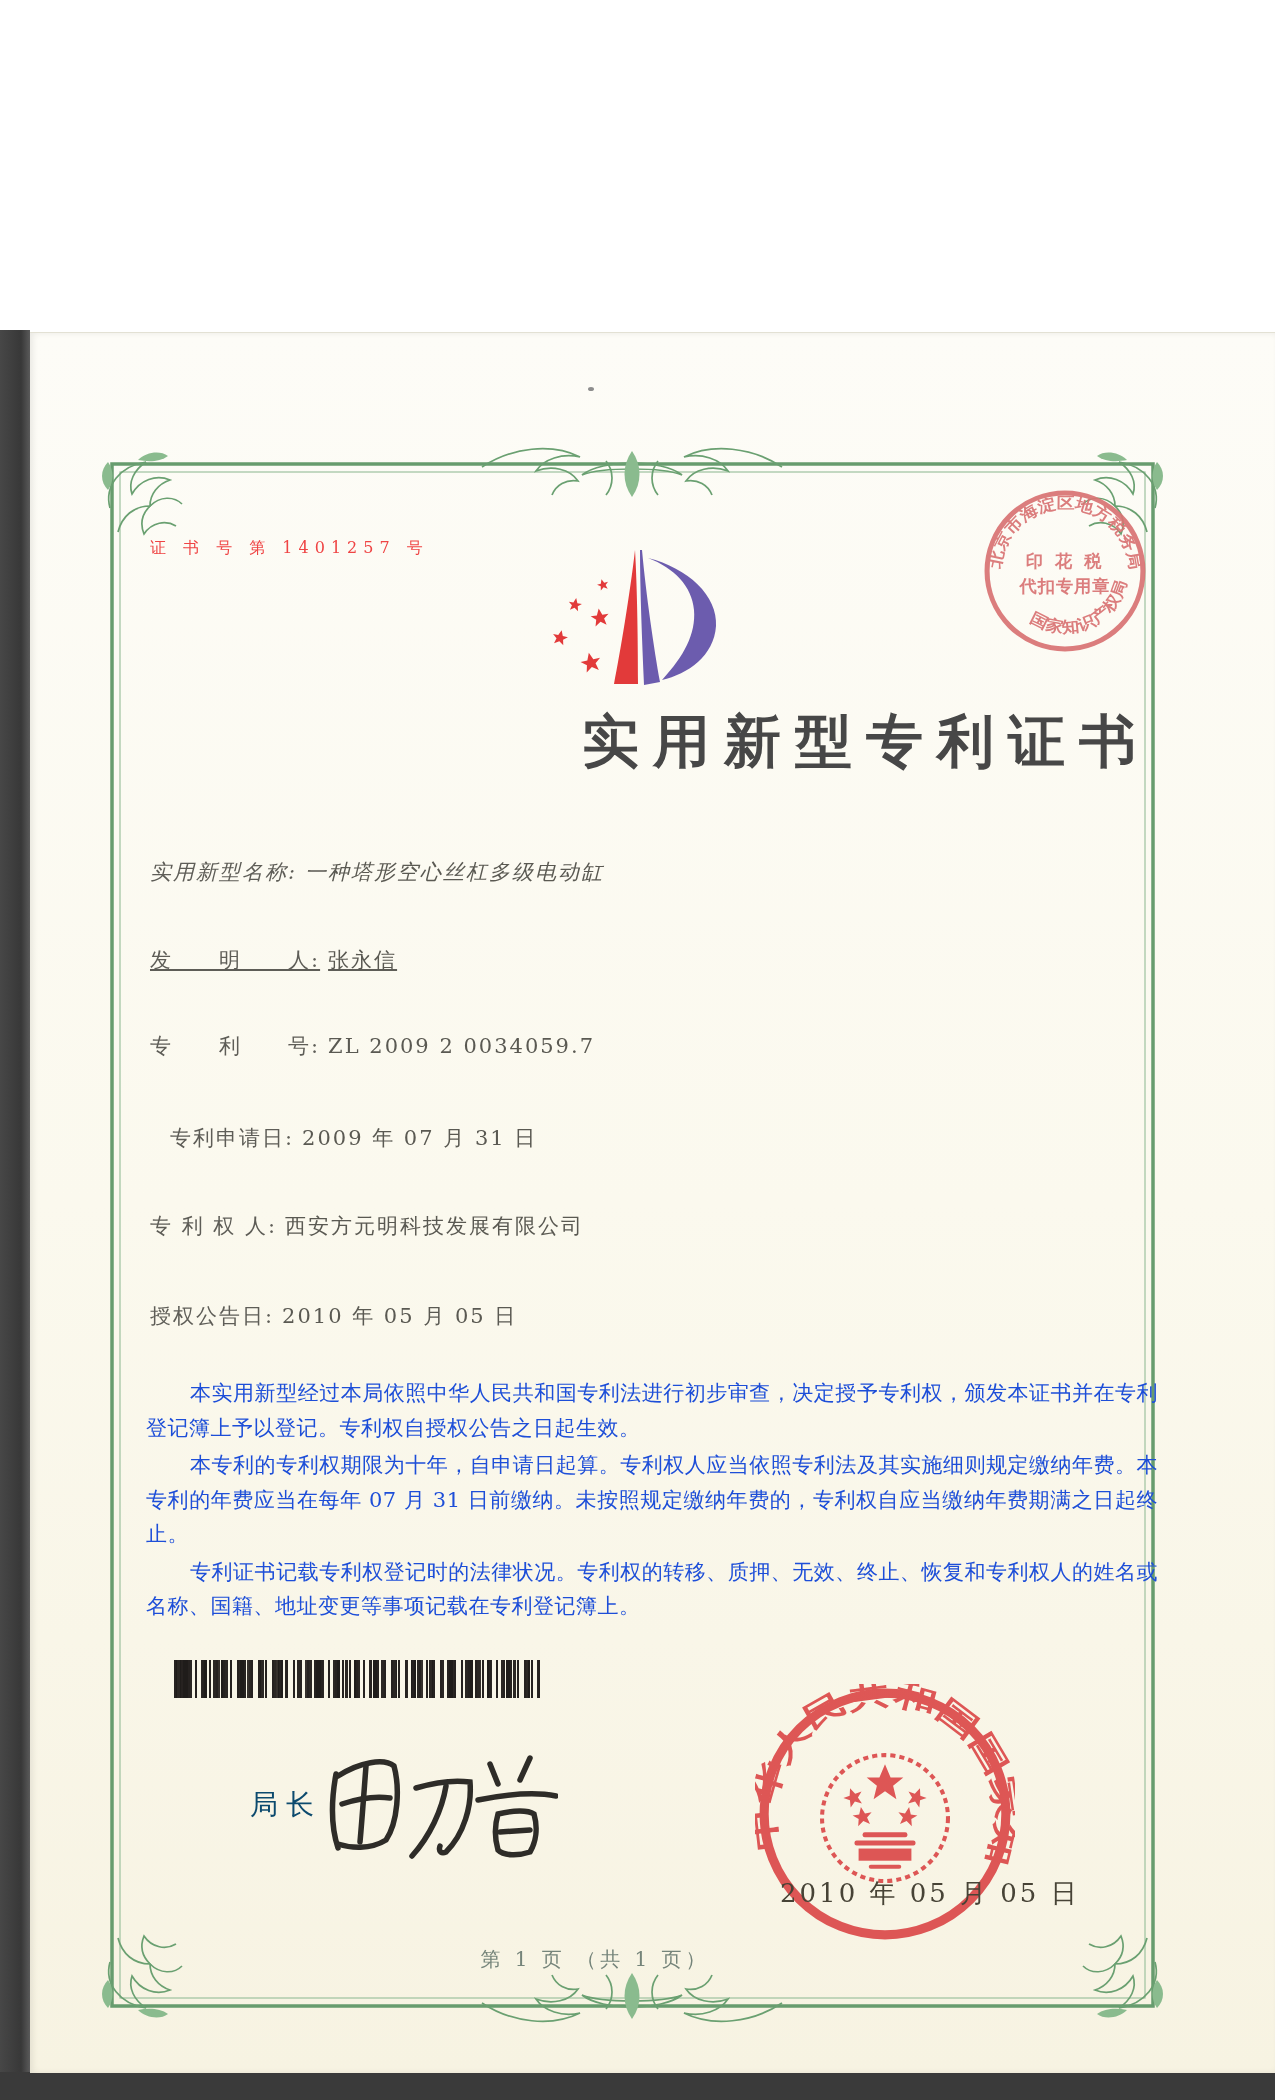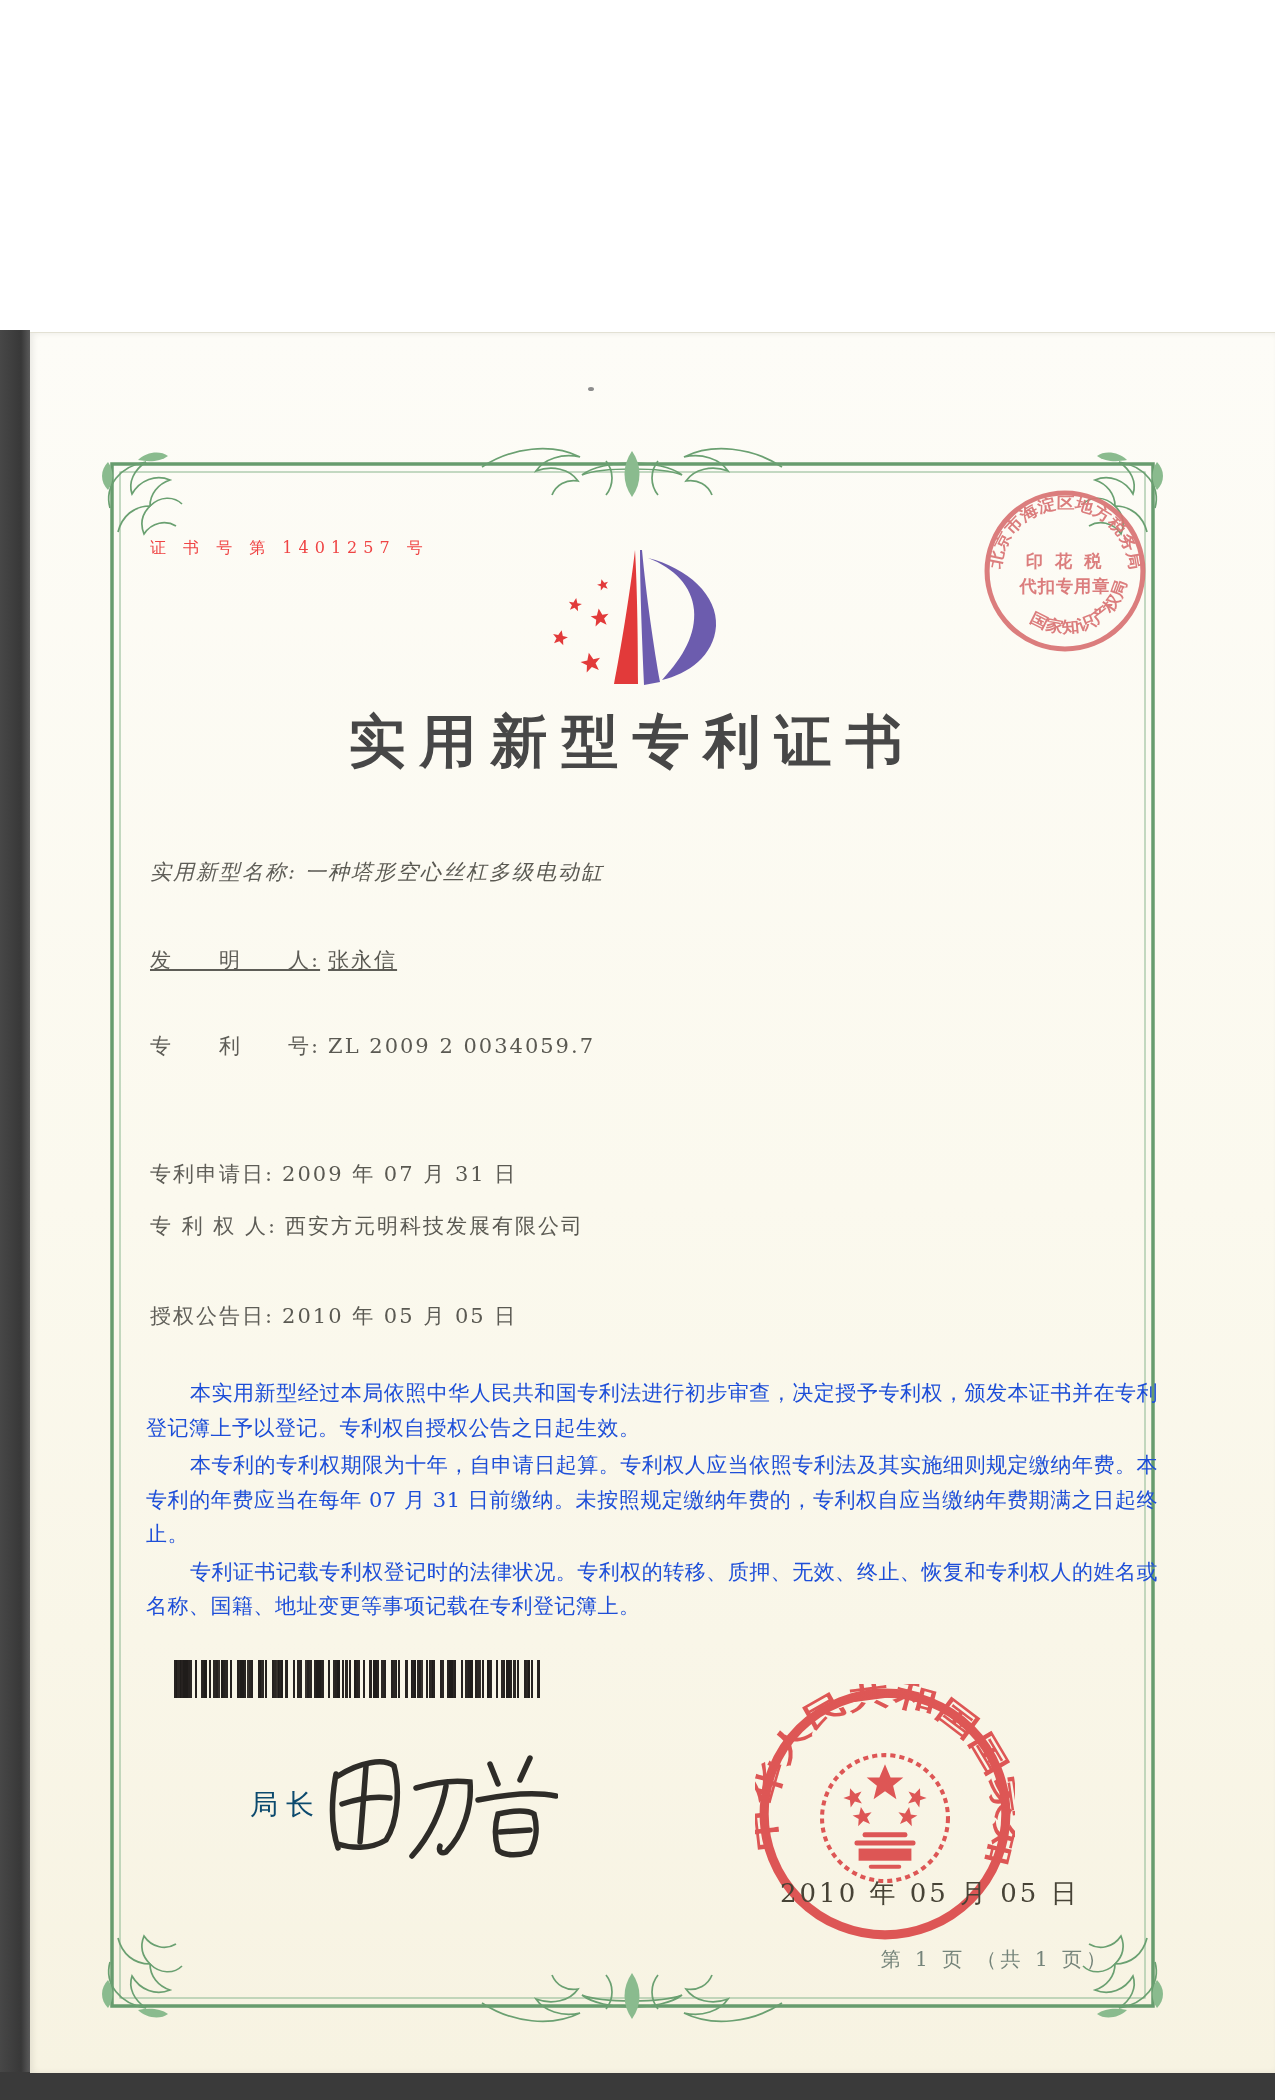--- a/index.html
+++ b/index.html
@@ -17,28 +17,28 @@
     background:linear-gradient(180deg,#fdfcf7 0%,#fbf9ee 50%,#f7f3e2 100%);
     border-top:1px solid #e3e1d4;box-shadow:inset 3px 0 6px rgba(0,0,0,.08);}
   .speck{left:588px;top:387px;width:6px;height:4px;background:#8d8d8d;border-radius:50%;}
 
   .frame-svg{left:110px;top:462px;width:1045px;height:1546px;overflow:visible;}
 
   .cert-no{left:150px;top:530px;font-size:16px;color:#ef4444;letter-spacing:6px;margin-top:8px;}
 
   .logo-svg{left:538px;top:544px;width:200px;height:150px;}
 
-  .doc-title{left:115px;top:704px;width:1035px;text-align:center;
+  .doc-title{left:115px;top:704px;width:1035px;text-align:right;
     font-size:57px;font-weight:600;color:#474747;letter-spacing:14px;}
 
   .tax-seal{left:982px;top:488px;width:166px;height:166px;opacity:.92;}
 
   .field-row{left:150px;font-size:21px;color:#5e5d57;letter-spacing:2px;white-space:nowrap;}
   .fr0{top:858px;font-style:italic;} .fr1{top:946px;text-decoration:underline;} .fr2{top:1032px;}
-  .fr3{top:1160px;} .fr4{top:1212px;} .fr5{top:1302px;}
+  .fr3{top:1124px;margin-left:20px;} .fr4{top:1212px;} .fr5{top:1302px;}
   .field-value{margin-left:8px;color:#5a5952;}
 
   .body-text{left:146px;top:1376px;width:1012px;font-size:21px;line-height:34.5px;
     color:#1d4ed8;text-align:justify;letter-spacing:.5px;}
   .body-text p{margin:0;text-indent:2.1em;}
   .body-text p + p{margin-top:3px;}
 
   .barcode{left:174px;top:1660px;width:368px;height:38px;
     background:
       repeating-linear-gradient(90deg,#262220 0 2px,transparent 2px 7px),
@@ -47,21 +47,21 @@
       repeating-linear-gradient(90deg,#35302c 0 2px,transparent 2px 29px);
     background-position:0 0,3px 0,9px 0,15px 0;}
 
   .signer-title{left:250px;top:1786px;font-size:28px;color:#0c4a6e;letter-spacing:8px;}
   .signature-svg{left:318px;top:1736px;width:240px;height:140px;}
   .visually-hidden{position:absolute;width:1px;height:1px;overflow:hidden;clip-path:inset(50%);}
 
   .office-seal{left:755px;top:1684px;width:260px;height:260px;opacity:.93;}
   .issue-date{left:780px;top:1876px;font-size:26px;color:#474336;letter-spacing:3px;z-index:5;}
 
-  .footer-page{left:80px;top:1946px;width:1030px;text-align:right;
+  .footer-page{left:80px;top:1946px;width:1030px;text-align:center;
     font-size:20px;color:#75847a;letter-spacing:4px;}
 </style>
 </head>
 <body>
 
 <div class="abs scan-left-band"></div>
 <div class="abs scan-bottom-band"></div>
 <div class="abs paper"></div>
 <div class="abs speck"></div>
 

